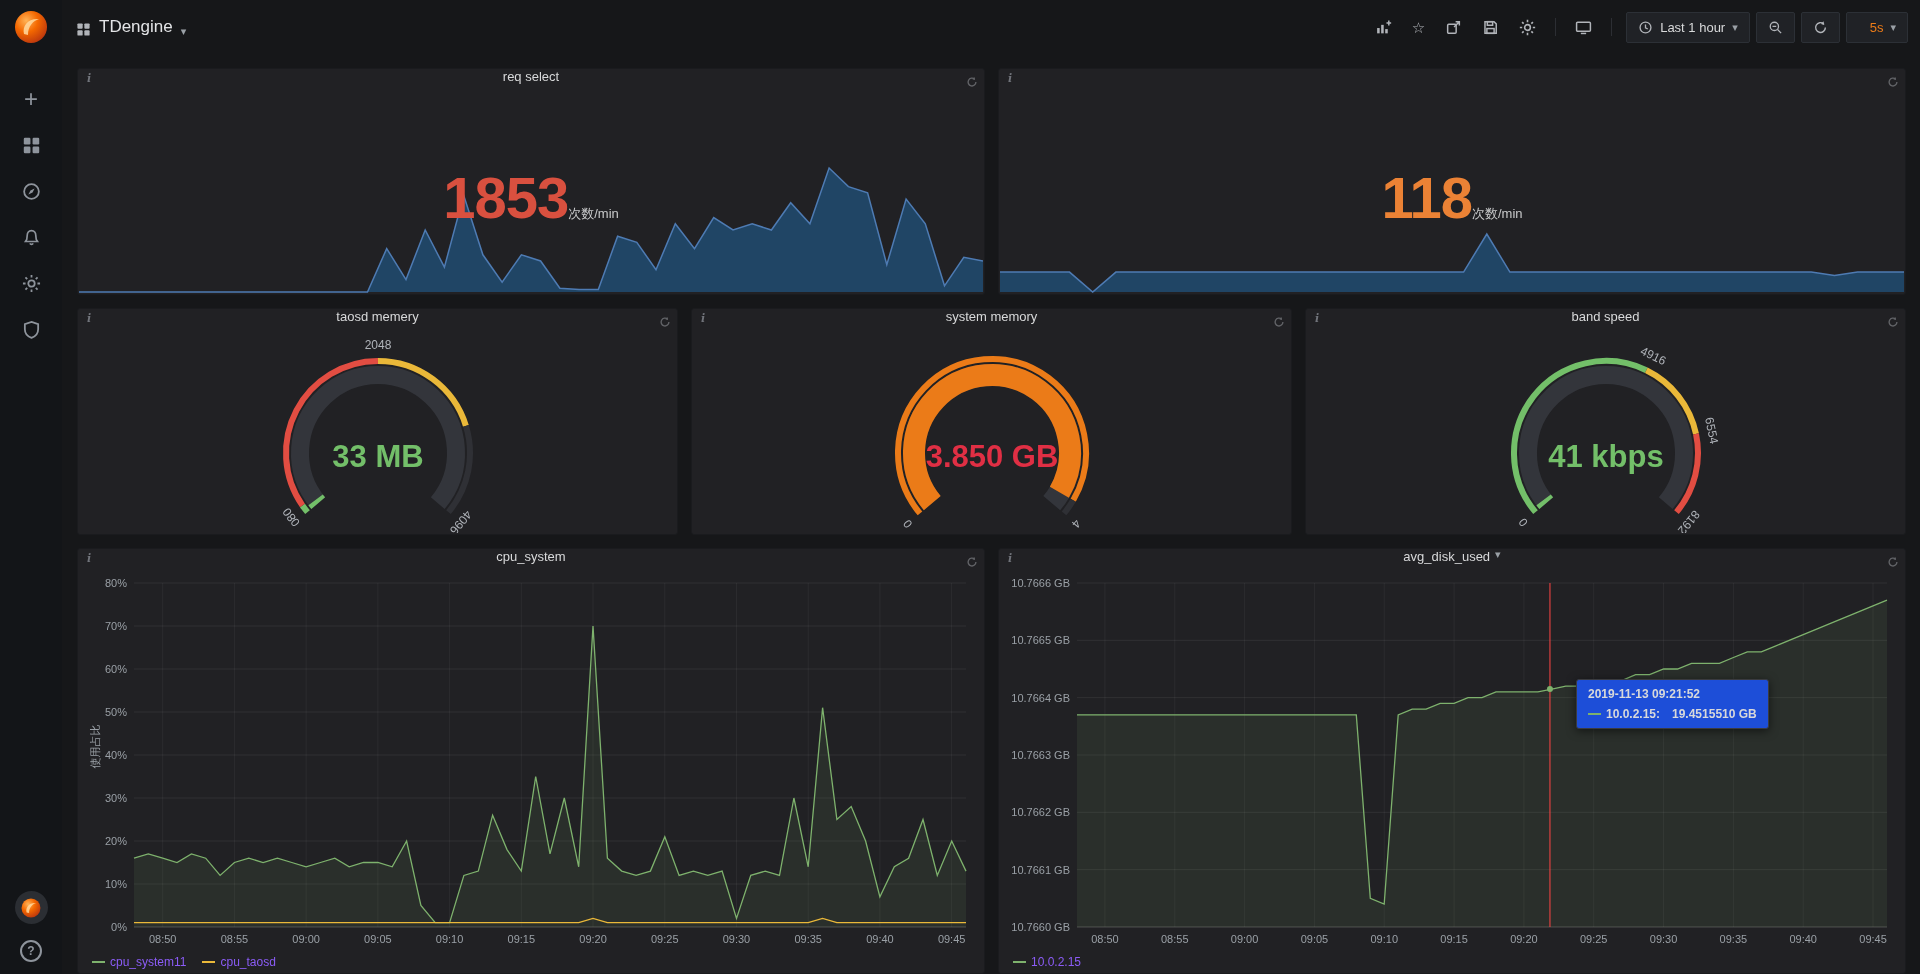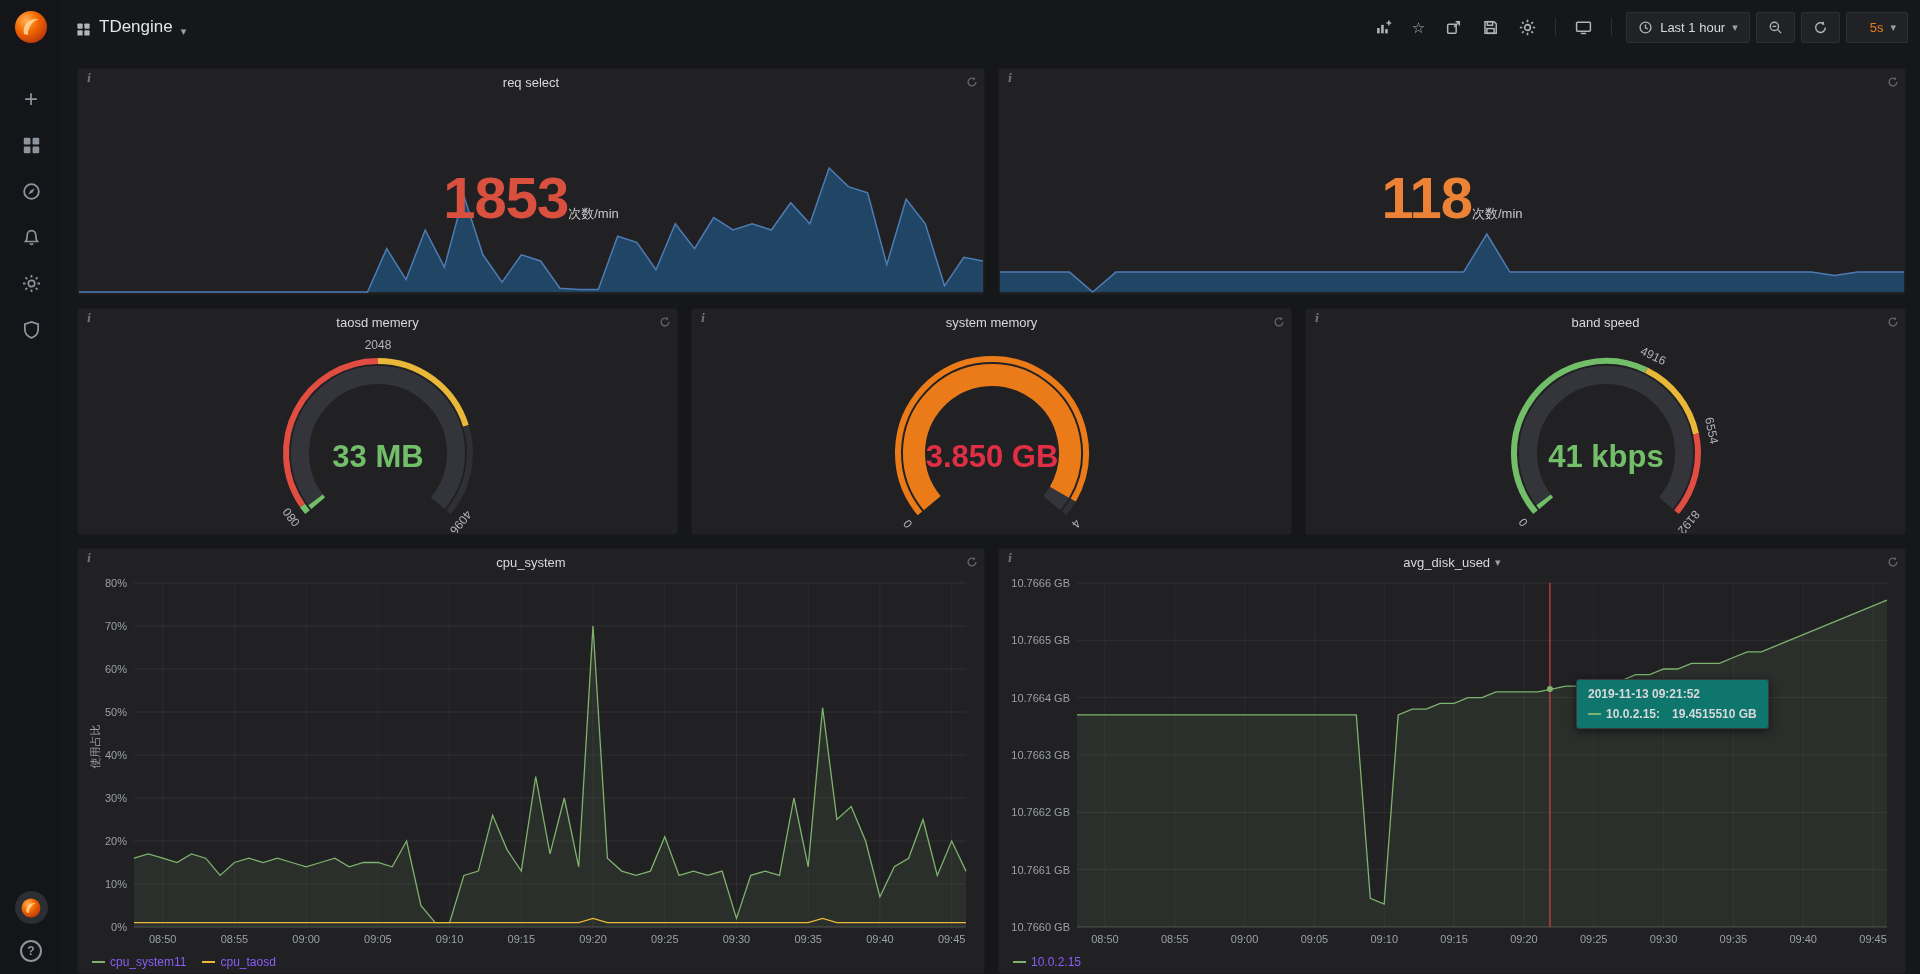--- a/index.html
+++ b/index.html
@@ -33,21 +33,21 @@
   .nav-sep{width:1px;height:18px;background:#2c2e33;margin:0 8px;}
   .ctrl-btn{display:flex;align-items:center;gap:7px;background:#202226;border:1px solid #2c3036;
     border-radius:2px;height:31px;padding:0 11px;color:#d8d9da;font-size:13px;cursor:pointer;margin-left:4px;}
   .ctrl-btn svg{width:15px;height:15px;color:#b1b4b9;}
   
   .dashboard{position:absolute;left:62px;top:54px;right:0;bottom:0;
     padding:14px 14px 0 15px;display:grid;grid-template-columns:repeat(6,1fr);
     grid-template-rows:227px 227px 1fr;gap:13px;}
   .span3{grid-column:span 3;} .span2{grid-column:span 2;}
   .panel{position:relative;background:#212124;border:1px solid #1a1b1e;border-radius:3px;}
-  .panel-title-row{height:26px;display:flex;align-items:center;justify-content:center;gap:5px;
+  .panel-title-row{height:26px;display:flex;align-items:flex-start;justify-content:center;gap:5px;
     font-size:13px;font-weight:500;color:#d8d9da;cursor:pointer;}
   .panel-info{position:absolute;top:1px;left:5px;font:italic 700 11px "DejaVu Serif",serif;
     color:#70737a;cursor:pointer;padding:2px 4px;}
   .panel-sync{position:absolute;top:5px;right:6px;opacity:.45;color:#b1b4b9;}
   .panel-sync svg{width:12px;height:12px;}
   
   .spark{position:absolute;left:1px;right:1px;bottom:1px;display:block;width:calc(100% - 2px);}
   .spark-tall{height:128px;} .spark-short{height:62px;}
   .big-value{position:absolute;left:0;right:0;top:57%;transform:translateY(-50%);
     text-align:center;font-weight:700;font-size:58px;letter-spacing:-1px;z-index:2;}
@@ -57,21 +57,21 @@
     align-items:center;justify-content:center;}
   
   .graph-wrap{position:absolute;left:6px;right:8px;top:26px;bottom:26px;}
   svg.graph{width:100%;height:100%;display:block;}
   .y-axis-title{position:absolute;left:-19px;top:44%;width:60px;text-align:center;
     transform:rotate(-90deg);font-size:11px;color:#9aa0a6;}
   .graph-legend{position:absolute;left:14px;bottom:4px;display:flex;gap:16px;
     font-size:12px;color:#8b5cf6;align-items:center;}
   .legend-item{display:flex;align-items:center;cursor:pointer;}
   .dash{display:inline-block;width:13px;height:2px;margin-right:5px;}
-  .graph-tooltip{position:absolute;background:#0f766e;border:1px solid #3a3b40;border-radius:3px;
+  .graph-tooltip{position:absolute;background:#1d4ed8;border:1px solid #3a3b40;border-radius:3px;
     padding:7px 11px;font-size:12px;color:#d8d9da;white-space:nowrap;z-index:6;
     box-shadow:0 2px 10px rgba(0,0,0,.55);}
   .tt-time{font-weight:700;margin-bottom:6px;}
   .tt-row{display:flex;align-items:center;}
   .tt-name{font-weight:700;}
   .tt-val{font-weight:700;margin-left:12px;}
 </style>
 </head>
 <body>
 

